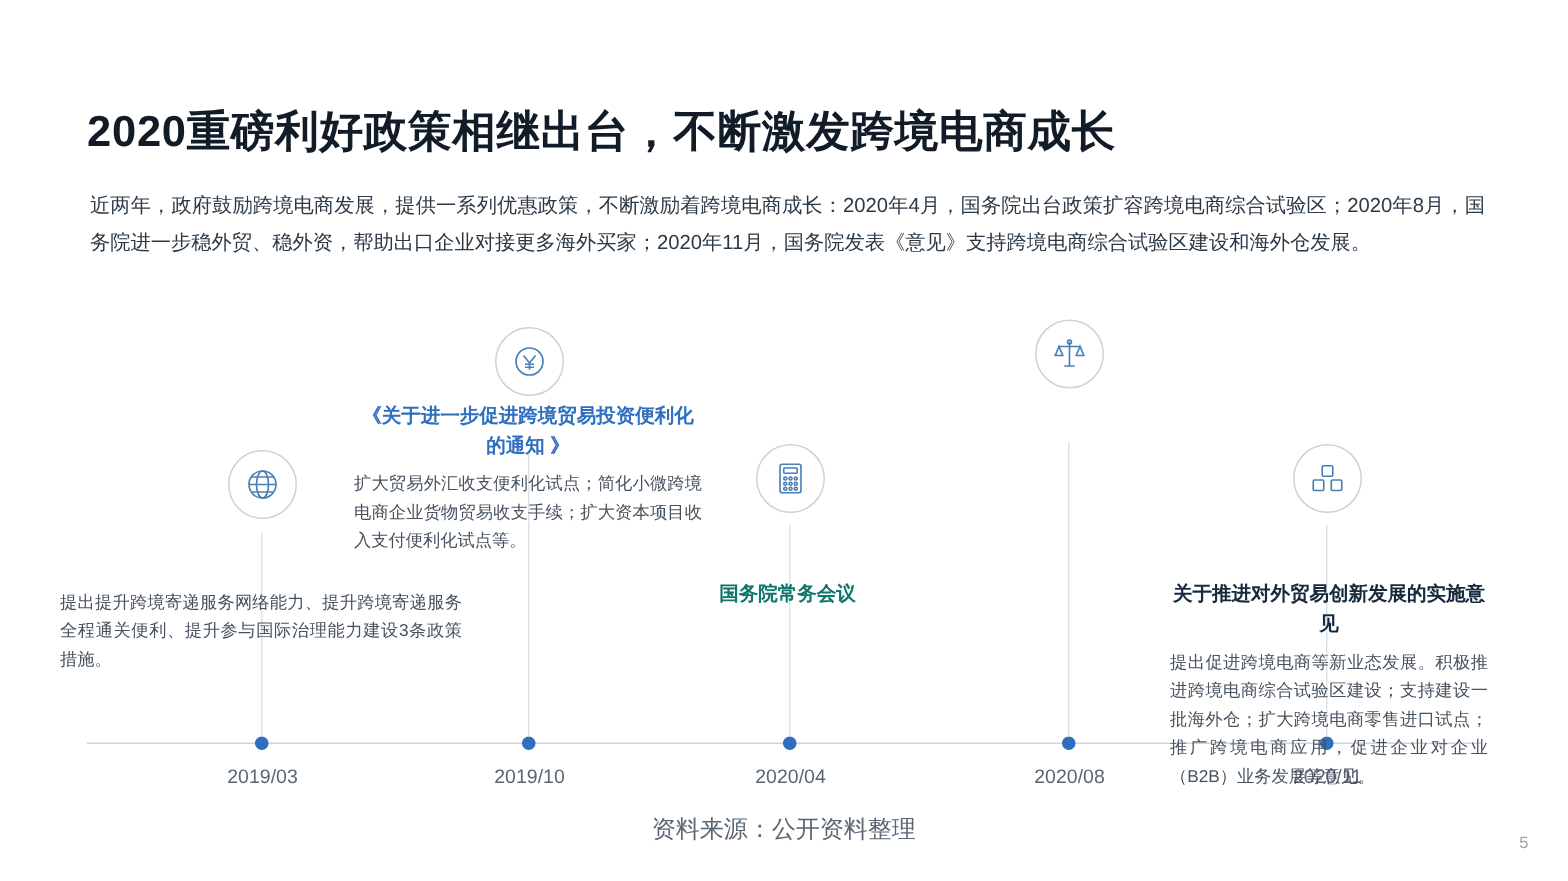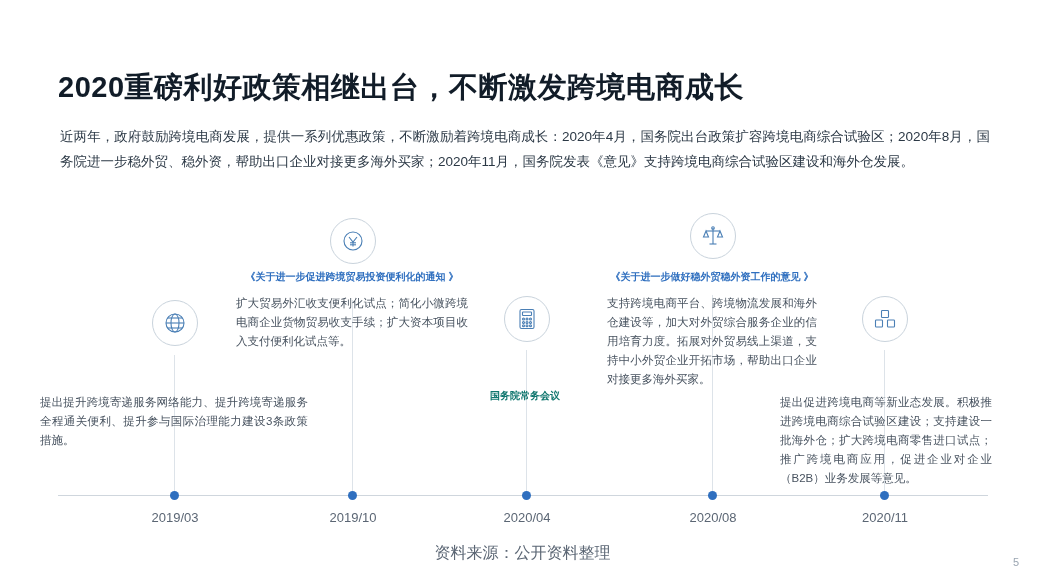--- a/index.html
+++ b/index.html
@@ -69,21 +69,21 @@
   .icon-circle{
     position:absolute;width:44px;height:44px;border-radius:50%;
     border:1px solid #c9d3dc;background:#fff;
     display:flex;align-items:center;justify-content:center;
   }
   .icon-circle svg{display:block;}
 
   
   .blk{position:absolute;}
   .blk .bt{
-    font-size:10px;font-weight:bold;color:#2f6fbf;line-height:20px;text-align:center;
+    font-size:13px;font-weight:bold;color:#2f6fbf;line-height:20px;text-align:center;
   }
   .blk .bt.dark{color:#16293d;}
   .blk .bd{
     font-size:11.5px;line-height:19px;color:#47525f;margin-top:7px;text-align:justify;
   }
 
   .source{
     position:absolute;left:0;top:543px;width:1045px;text-align:center;
     font-size:16px;color:#5b6674;
   }
@@ -182,24 +182,21 @@
 
   <div class="blk" style="left:236px;top:267px;width:232px">
     <div class="bt" style="color: rgb(47, 111, 191);">《关于进一步促进跨境贸易投资便利化的通知 》</div>
     <div class="bd">扩大贸易外汇收支便利化试点；简化小微跨境电商企业货物贸易收支手续；扩大资本项目收入支付便利化试点等。</div>
   </div>
 
   <div class="blk" style="left:400px;top:386px;width:250px">
     <div class="bt dark" style="color: #0f766e; text-align: center;">国务院常务会议</div>
   </div>
 
-  <div class="blk" style="left:607px;top:267px;width:210px">
-    <div class="bt" style="color: rgb(47, 111, 191);">《关于进一步做好稳外贸稳外资工作的意见 》</div>
-    <div class="bd">支持跨境电商平台、跨境物流发展和海外仓建设等，加大对外贸综合服务企业的信用培育力度。拓展对外贸易线上渠道，支持中小外贸企业开拓市场，帮助出口企业对接更多海外买家。</div>
-  </div>
 
   <div class="blk" style="left:780px;top:386px;width:212px">
+    <div class="bt dark" style="color: rgb(22, 41, 61);">关于推进对外贸易创新发展的实施意见</div>
     <div class="bd">提出促进跨境电商等新业态发展。积极推进跨境电商综合试验区建设；支持建设一批海外仓；扩大跨境电商零售进口试点；推广跨境电商应用，促进企业对企业（B2B）业务发展等意见。</div>
   </div>
 
   <div class="source">资料来源：公开资料整理</div>
   <div class="pageno">5</div>
 </div>
 
 </body></html>

